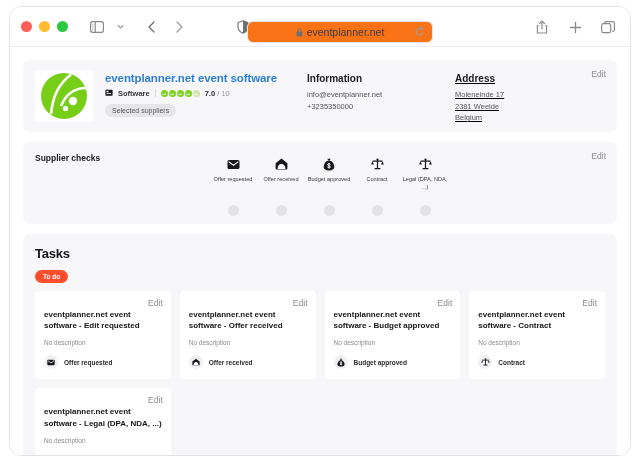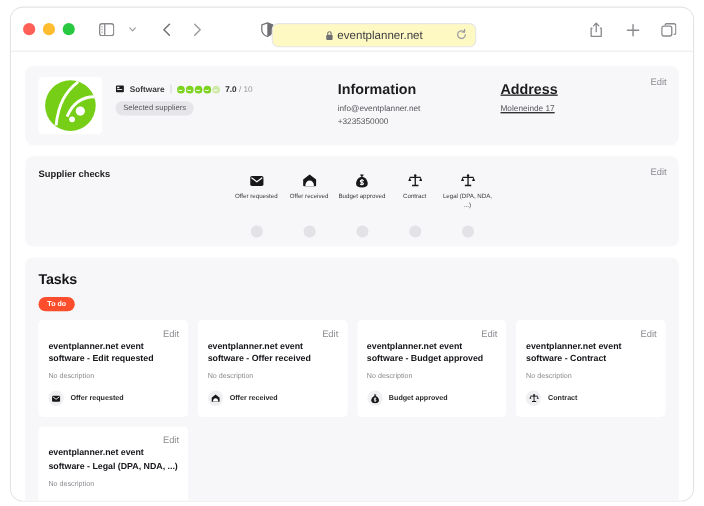--- a/index.html
+++ b/index.html
@@ -38,21 +38,21 @@
     color: #8a8a8e;
   }
   .sidebar-grp { margin-left: 18px; display: flex; align-items: center; gap: 1px; }
   .navs { margin-left: 10px; display: flex; align-items: center; gap: 5px; }
 
   .shield-wrap { margin-left: 42px; }
 
   .urlbar {
     position: absolute; left: 237px; top: 14px;
     width: 186px; height: 22px;
-    background: #fef9c3;
+    background: #f97316;
     border: 1px solid #e6e6e8;
     border-radius: 6px;
     display: flex; align-items: center; justify-content: center;
     gap: 4px;
     color: #3c3c41;
     font-size: 10.5px;
   }
   .urlbar .reload { position: absolute; right: 7px; top: 4px; color: #9b9b9f; }
   .right-tools {
     position: absolute; right: 11px; top: 9px;
@@ -110,21 +110,21 @@
   .score { font-size: 7.5px; font-weight: bold; color: #2b2b2e; }
   .score span { color: #97979c; font-weight: normal; }
   .tag {
     display: inline-block; margin-top: 6px;
     background: #e6e6ea; color: #55555b;
     font-size: 7px; padding: 3px 7px; border-radius: 9px;
   }
   .col { flex: 0 0 auto; padding-top: 3px; }
   .col.info { margin-left: 12px; width: 148px; }
   .col.addr { width: 140px; text-decoration: underline; }
-  .col h4 { font-size: 13px; color: #1c1c1f; margin-bottom: 5px; }
+  .col h4 { font-size: 10px; color: #1c1c1f; margin-bottom: 5px; }
   .col p { font-size: 7.5px; color: #55555b; line-height: 1.55; }
 
   
   .checks-card { margin-top: 10px; height: 82px; padding: 11px 12px; }
   .checks-title { font-size: 8.5px; font-weight: bold; color: #1c1c1f; }
   .steps {
     position: absolute; left: 186px; top: 14px;
     display: flex; gap: 0px;
   }
   .step { width: 48px; text-align: center; }
@@ -272,20 +272,21 @@
         <svg width="48" height="48" viewBox="0 0 48 48">
           <circle cx="24" cy="24" r="23" fill="#76cf16"></circle>
           <path d="M31 2.5 C20 11 13 22 11 42" fill="none" stroke="#ffffff" stroke-width="2.6"></path>
           <path d="M46 16 C35 16 26 22 21 34" fill="none" stroke="#ffffff" stroke-width="2.6"></path>
           <circle cx="33" cy="29" r="4.2" fill="#ffffff"></circle>
           <circle cx="25.5" cy="36.5" r="2.6" fill="#ffffff"></circle>
         </svg>
       </div>
 
       <div class="hdr-main">
+        <div class="hdr-title">eventplanner.net event software</div>
         <div class="hdr-meta">
           <span>
             <svg width="8" height="8" viewBox="0 0 8 8">
                 <rect x="0.4" y="0.8" width="7.2" height="6" rx="0.8" fill="#1c1c1f"></rect>
                 <rect x="1.5" y="1.9" width="2" height="1.3" fill="#ffffff"></rect>
                 <rect x="1.5" y="4" width="4.6" height="0.8" fill="#ffffff"></rect>
               </svg>
           </span>
           <span>Software</span>
           <span class="meta-sep"></span>
@@ -303,20 +304,22 @@
 
       <div class="col info">
         <h4>Information</h4>
         <p>info@eventplanner.net</p>
         <p>+3235350000</p>
       </div>
 
       <div class="col addr">
         <h4>Address</h4>
         <p>Moleneinde 17</p>
+        <p>2381 Weelde</p>
+        <p>Belgium</p>
       </div>
     </div>
 
     <div class="card checks-card">
       <div class="edit-link">Edit</div>
       <div class="checks-title">Supplier checks</div>
 
       <div class="steps">
         <div class="step">
           <div class="step-ico">

